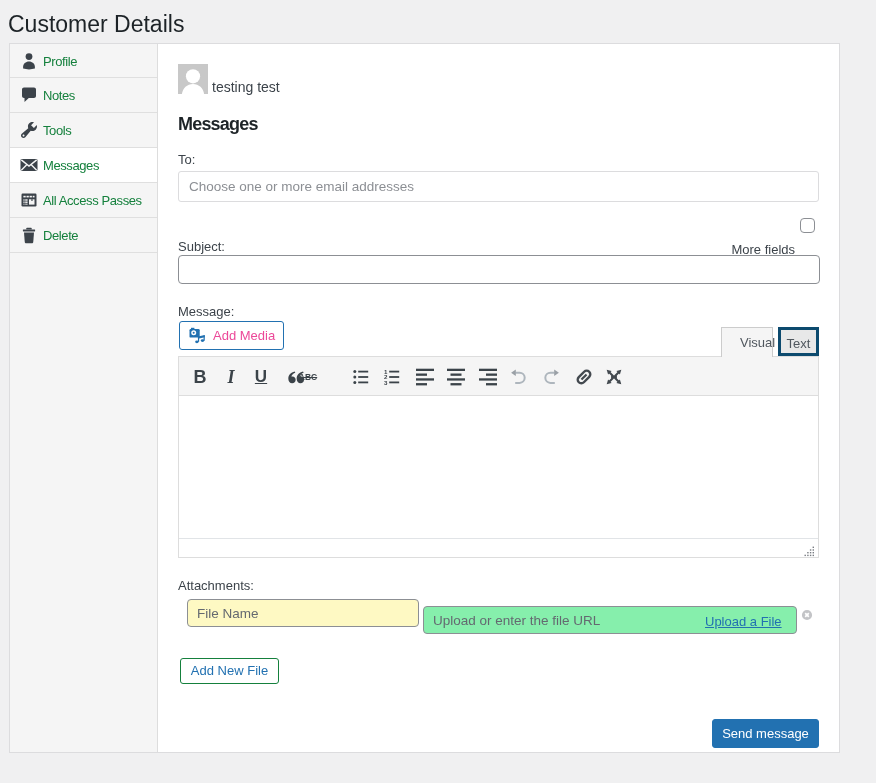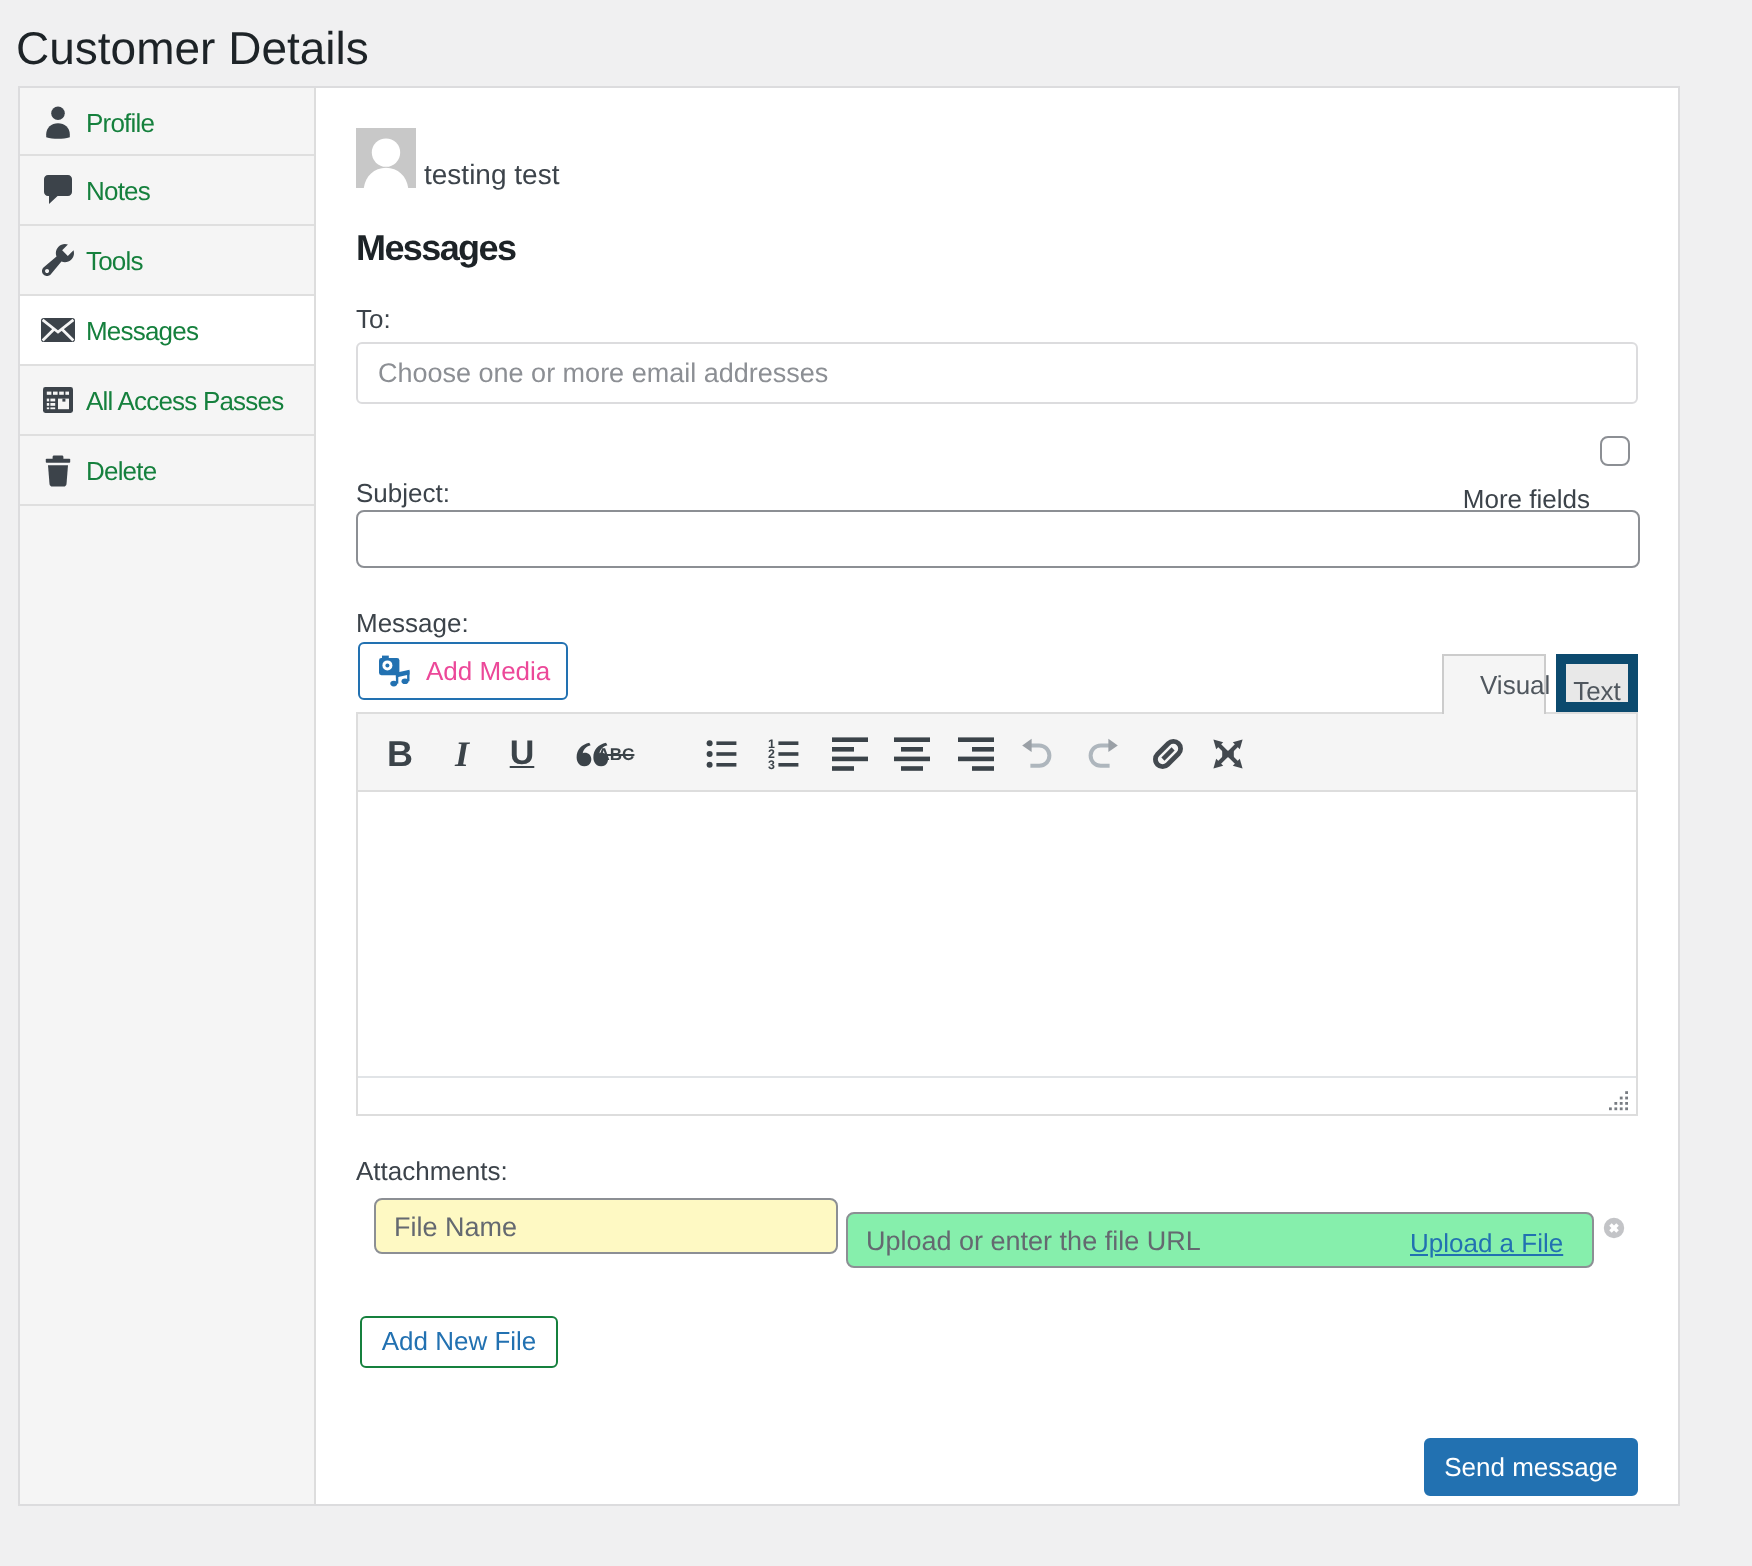--- a/index.html
+++ b/index.html
@@ -23,21 +23,21 @@
   .toinput .ph { position:absolute; left:10px; top:7px; font-size:13.5px; color:#8c8f94; }
   .morefields { right:81px; top:218px; font-size:13px; color:#3c434a;margin-top:24px; }
   .cbx { left:800px; top:218px; width:15px; height:15px; background:#fff; border:1px solid #8c8f94; border-radius:4px; }
   .subjinput { left:178px; top:255px; width:642px; height:29px; background:#fff; border:1px solid #8c8f94; border-radius:4px; }
   
   .addmedia { left:179px; top:321px; width:105px; height:29px; background:#fff; border:1px solid #2271b1; border-radius:3px; color:#ec4899; font-size:13px; }
   .addmedia span.t { position:absolute; left:33px; top:6px; }
   .addmedia svg { position:absolute; left:9px; top:5px; }
   
   .tabv { left:721px; top:327px; width:52px; height:30px; background:#f5f5f5; border:1px solid #ccc; border-bottom:none; font-size:13px; color:#50575e; text-align:center; line-height:29px; z-index:2;padding-left:18px; }
-  .tabt { left:778px; top:327px; width:41px; height:29px; background:#e8e8e8; border:5px solid #0c4a6e; font-size:13px; color:#50575e; text-align:center; line-height:28px; }
+  .tabt { left:778px; top:327px; width:41px; height:29px; background:#e8e8e8; border:3px solid #0c4a6e; font-size:13px; color:#50575e; text-align:center; line-height:28px; }
   
   .editor { left:178px; top:356px; width:641px; height:202px; border:1px solid #ddd; background:#fff; }
   .etoolbar { position:absolute; left:0; top:0; width:639px; height:39px; background:#f5f5f5; border-bottom:1px solid #ddd; }
   .estatus { position:absolute; left:0; bottom:0; width:639px; height:19px; background:#fff; border-top:1px solid #e1e4e7; }
   .ticon { position:absolute; top:10px; width:20px; height:20px; text-align:center; color:#3b4349; }
   #grip { position:absolute; right:3px; bottom:3px; width:11px; height:11px; }
   
   .fninput { left:187px; top:599px; width:232px; height:28px; background:#fef9c3; border:1px solid #8c8f94; border-radius:4px; }
   .urlinput { left:423px; top:606px; width:374px; height:28px; background:#86efac; border:1px solid #8c8f94; border-radius:4px; }
   .ph2 { position:absolute; left:9px; top:6px; font-size:13.5px; color:#646970; }

